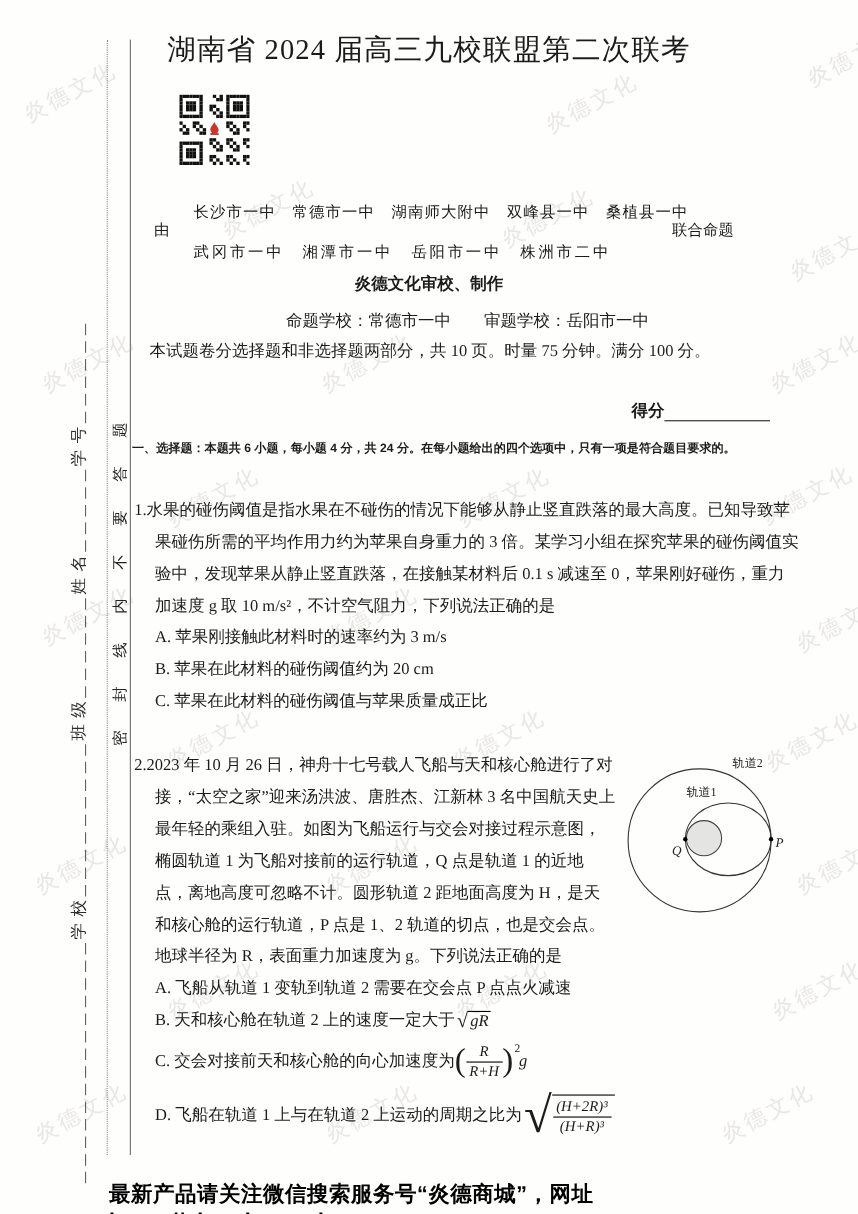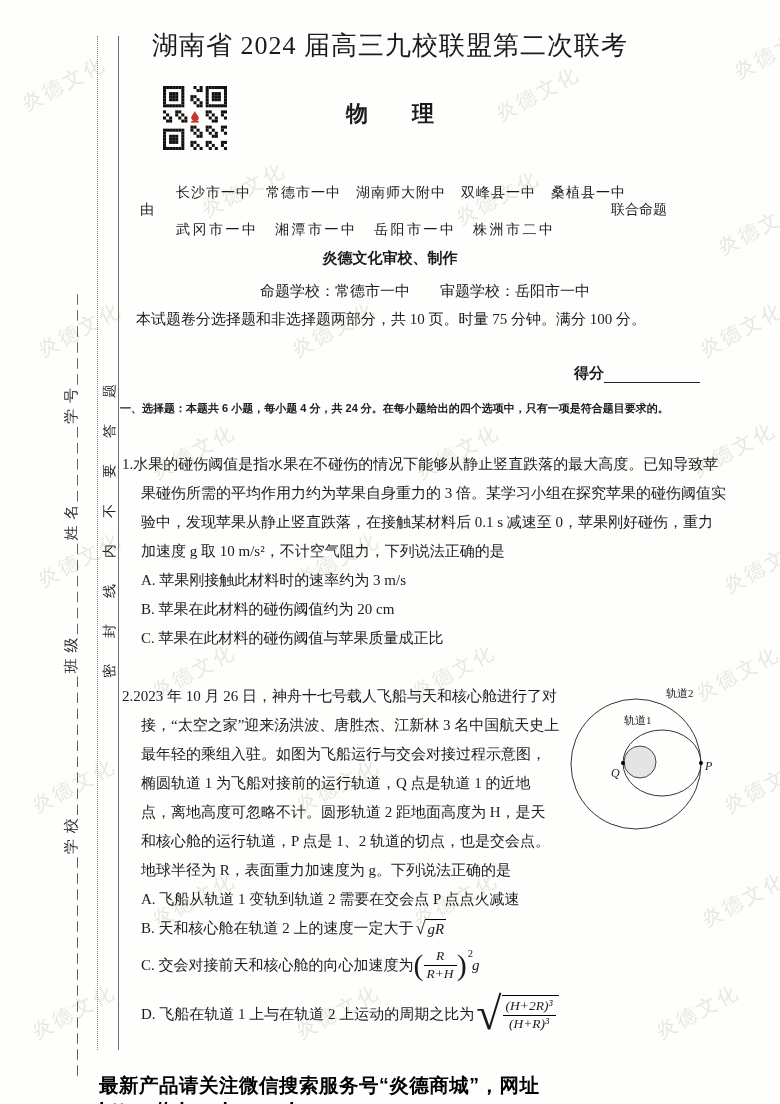--- a/index.html
+++ b/index.html
@@ -281,21 +281,20 @@
       <rect x="48" y="57" width="3" height="3" fill="#111"></rect>
       <rect x="57" y="57" width="3" height="3" fill="#111"></rect>
       <rect x="30" y="60" width="3" height="3" fill="#111"></rect>
       <rect x="36" y="60" width="3" height="3" fill="#111"></rect>
       <rect x="45" y="60" width="3" height="3" fill="#111"></rect>
       <rect x="51" y="60" width="3" height="3" fill="#111"></rect>
       <rect x="60" y="60" width="3" height="3" fill="#111"></rect>
       <path d="M31.5 24.5 C29 28.5 26.8 30 28.3 33 C29.4 35.4 33.8 35.4 34.9 33 C36.3 30 33 28.5 31.5 24.5 Z" fill="#c8372a"></path>
       <rect x="27.8" y="34.4" width="7.4" height="1.7" fill="#c8372a"></rect>
     </svg>
-  <div class="subject">物　　理</div>
 
   <div class="by">由</div>
   <div class="schools-row1">长沙市一中　常德市一中　湖南师大附中　双峰县一中　桑植县一中</div>
   <div class="schools-row2">武冈市一中　湘潭市一中　岳阳市一中　株洲市二中</div>
   <div class="joint">联合命题</div>
 
   <div class="produce">炎德文化审校、制作</div>
   <div class="proposer">命题学校：常德市一中　　审题学校：岳阳市一中</div>
   <div class="examinfo">本试题卷分选择题和非选择题两部分，共 10 页。时量 75 分钟。满分 100 分。</div>
 

